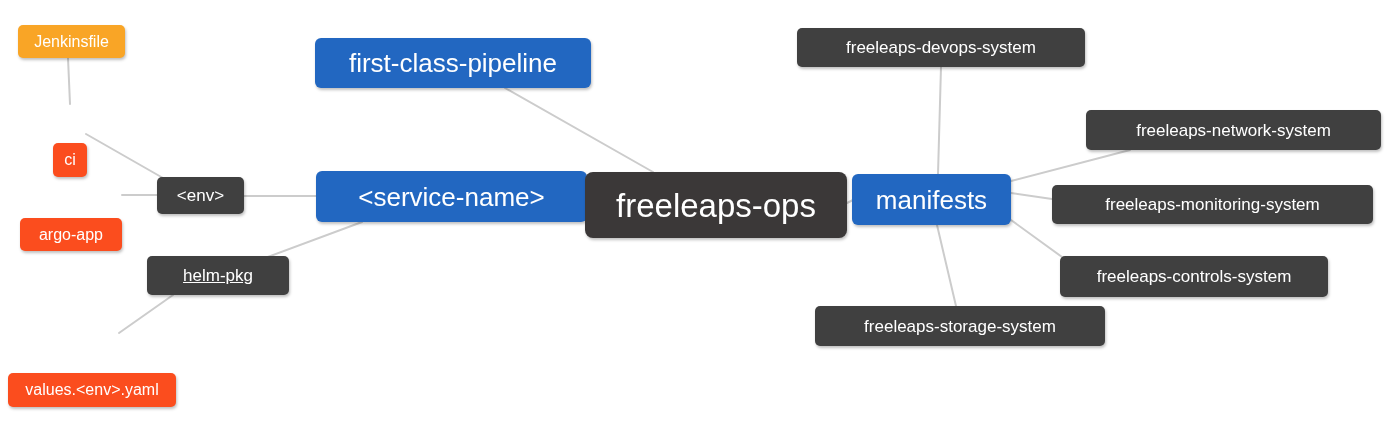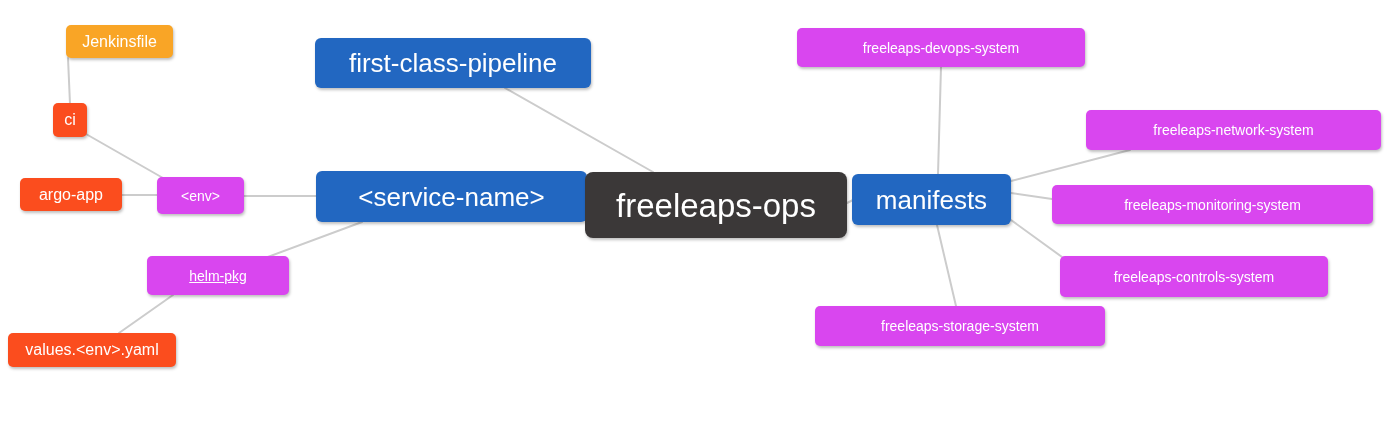--- a/index.html
+++ b/index.html
@@ -30,23 +30,23 @@
     color: #ffffff;
     white-space: nowrap;
     border-radius: 6px;
     box-shadow: 1px 2px 3px rgba(0,0,0,0.25);
     cursor: pointer;
     line-height: 1;
   }
   
   .t-root  { background: #3B3838; font-size: 33px; border-radius: 8px; }
   .t-blue  { background: #2267C1; font-size: 26px; }
-  .t-green { background: #d946ef; font-size: 14px; border-radius: 5px; }
-  .t-red   { background: #FB4D1E; font-size: 16px; border-radius: 5px; }
-  .t-amber { background: #F9A526; font-size: 16px; border-radius: 5px; margin-left: 48px; }
+  .t-green { background: #404040; font-size: 17px; border-radius: 5px; }
+  .t-red   { background: #FB4D1E; font-size: 16px; border-radius: 5px; margin-top: 40px; }
+  .t-amber { background: #F9A526; font-size: 16px; border-radius: 5px; }
 
   
   .n-jenkinsfile { left: 18px;   top: 25px;  width: 107px; height: 33px; }
   .n-ci          { left: 53px;   top: 103px; width: 34px;  height: 34px; }
   .n-argo-app    { left: 20px;   top: 178px; width: 102px; height: 33px; }
   .n-env         { left: 157px;  top: 177px; width: 87px;  height: 37px; }
   .n-helm-pkg    { left: 147px;  top: 256px; width: 142px; height: 39px; text-decoration: underline; }
   .n-values      { left: 8px;    top: 333px; width: 168px; height: 34px; }
   .n-pipeline    { left: 315px;  top: 38px;  width: 276px; height: 50px; }
   .n-service     { left: 316px;  top: 171px; width: 271px; height: 51px; }

